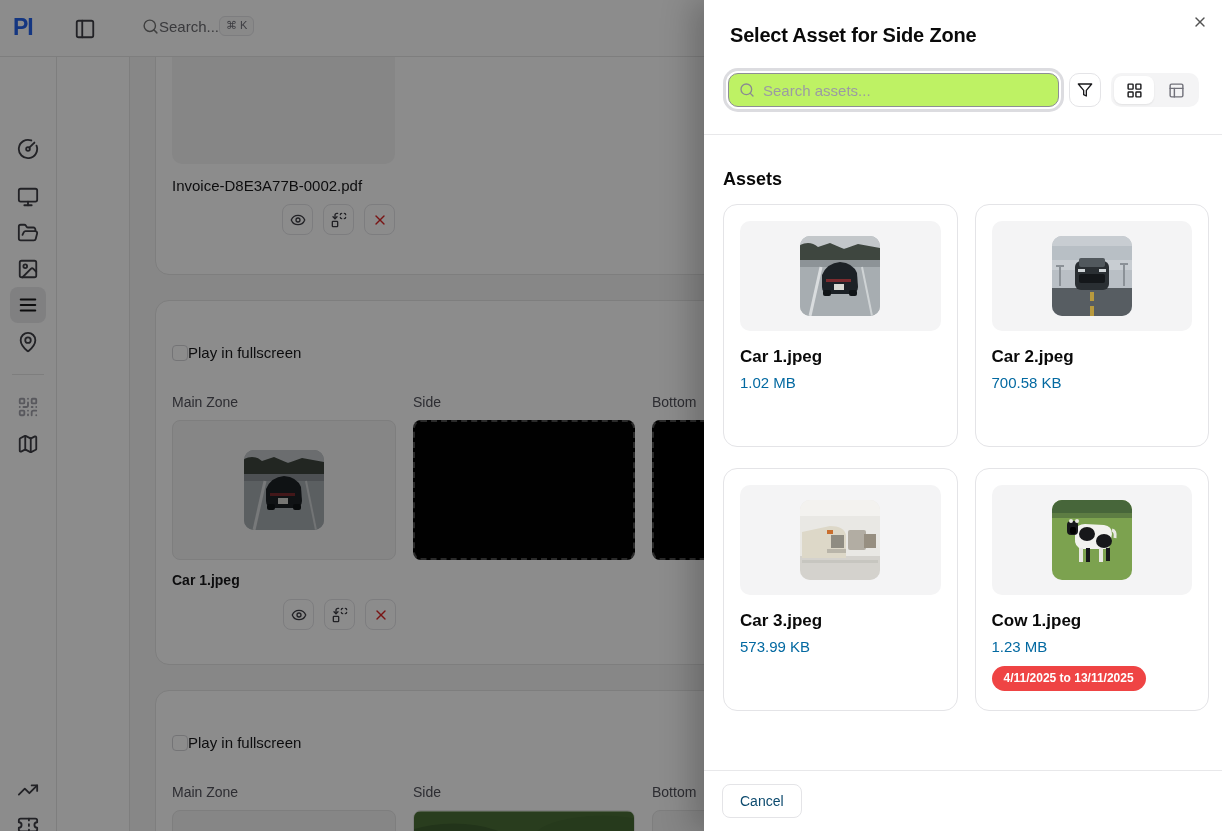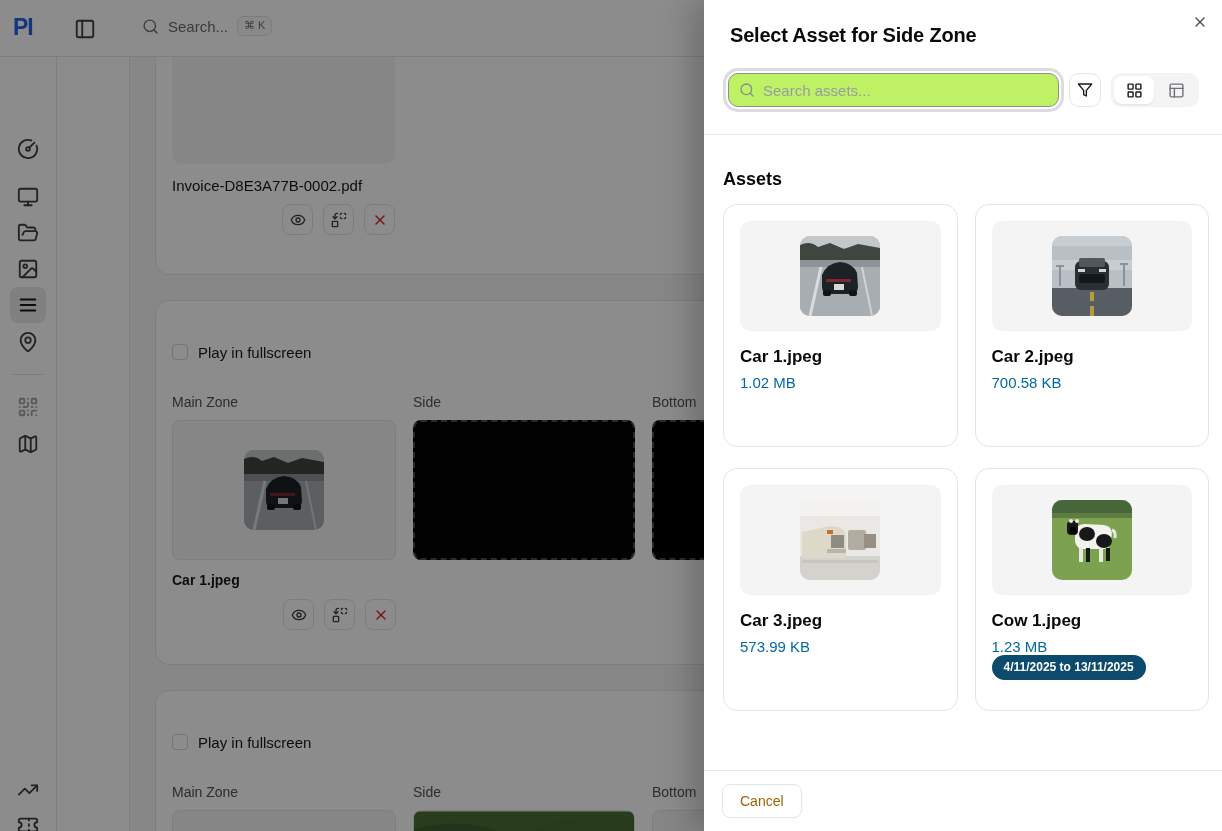--- a/index.html
+++ b/index.html
@@ -5,21 +5,21 @@
   * { margin:0; padding:0; box-sizing:border-box; }
   html,body { width:1222px; height:831px; overflow:hidden; font-family:"Liberation Sans","DejaVu Sans",sans-serif; background:#fff; }
   .stage { position:relative; width:1222px; height:831px; overflow:hidden; }
 
   
   .app { position:absolute; inset:0; background:#fafafa;border-radius:20px; }
   .app-header { position:absolute; top:0; left:0; right:0; height:57px; background:#fff; border-bottom:1px solid #e5e5e5; }
   .logo { position:absolute; left:13px; top:14px; font-size:23px; font-weight:800; letter-spacing:-1px; color:#2563eb; }
   .icon-btn { display:flex; align-items:center; justify-content:center; border:none; background:transparent; color:#3f3f46; cursor:pointer; }
   .panel-toggle { position:absolute; left:72px; top:16px; width:26px; height:26px; border-radius:6px; }
-  .hdr-search { position:absolute; left:142px; top:16px; display:flex; align-items:center; gap:9px; color:#737373; }
+  .hdr-search { position:absolute; left:142px; top:16px; display:flex; align-items:center; color:#737373; }
   .hdr-search .txt { font-size:15px; color:#6b6b70; }
   .kbd { border:1px solid #e4e4e7; background:#fafafa; border-radius:6px; padding:2px 6px 3px; font-size:11px; color:#71717a; }
 
   .rail { position:absolute; left:0; top:57px; bottom:0; width:57px; background:#fff; border-right:1px solid #e5e5e5; }
   .rail-ic { position:absolute; left:50%; transform:translateX(-50%); width:36px; height:36px; display:flex; align-items:center; justify-content:center; border-radius:8px; color:#3f3f46; cursor:pointer; }
   .rail-ic.active { background:#e9e9eb; color:#18181b; }
   .rail-ic.muted { color:#a1a1aa; }
   .rail-div { position:absolute; left:12px; right:12px; height:1px; background:#e5e5e5; }
   .rail-ic svg, .panel-toggle svg { width:22px; height:22px; }
 
@@ -30,21 +30,21 @@
   .card-invoice { margin-top:-68px; height:286px; }
   .preview-box { margin-top:24px; width:223px; height:150px; background:#f4f4f5; border-radius:10px; }
   .file-name { margin-top:13px; font-size:15px; color:#18181b; }
   .act-row { margin-top:10px; width:223px; display:flex; justify-content:flex-end; gap:10px; }
   .act-btn { width:31px; height:31px; border:1px solid #e4e4e7; background:#fff; border-radius:8px; display:flex; align-items:center; justify-content:center; color:#3f3f46; cursor:pointer; }
   .act-btn svg { width:16px; height:16px; }
   .act-btn.danger { color:#dc2626; }
 
   .card-zones { margin-top:25px; height:365px; }
   .card-zones.last { height:300px; }
-  .chk-row { padding-top:43px; display:flex; gap:10px; }
+  .chk-row { padding-top:43px; display:flex; align-items:center; }
   .checkbox { width:16px; height:16px; border:1px solid #d4d4d8; border-radius:4px; background:#fff; }
   .chk-label { font-size:15px; color:#18181b; }
   .zones-row { margin-top:33px; display:flex; gap:17px; }
   .zone-label { font-size:14px; color:#52525b; margin-bottom:10px; }
   .zone-box { height:140px; border-radius:8px; }
   .zone-box.light { background:#f4f4f5; border:1px solid #e5e5e5; display:flex; align-items:center; justify-content:center; overflow:hidden; }
   .zone-box.dark { background:#020202; border:2px dashed #4d4d4d; }
   .zone-box.media { background:#f4f4f5; border:1px solid #e5e5e5; overflow:hidden; display:flex; align-items:flex-start; justify-content:center; }
   .z-main { width:224px; } .z-side { width:222px; } .z-bottom { width:222px; }
   .zone-caption { margin-top:12px; font-size:14px; font-weight:600; color:#18181b; }
@@ -70,23 +70,23 @@
   .seg.active { background:#fff; color:#18181b; box-shadow:0 1px 2px rgba(0,0,0,0.08); }
   .seg svg { width:17px; height:17px; }
   .modal-divider { margin-top:27px; height:1px; background:#e8e8ea; }
   .modal-content { flex:1; overflow:hidden; padding:34px 13px 0 19px; }
   .section-title { font-size:18px; font-weight:700; color:#0a0a0a; }
   .asset-grid { margin-top:14px; display:grid; grid-template-columns:1fr 1fr; gap:21px 17px; }
   .asset-card { background:#fff; border:1px solid #e4e4e7; border-radius:14px; padding:16px 16px 16px; min-height:243px; cursor:pointer; }
   .asset-thumb { height:110px; background:#f4f4f5; border-radius:10px; display:flex; align-items:center; justify-content:center; }
   .asset-name { margin-top:16px; font-size:17px; font-weight:600; color:#0a0a0a; }
   .asset-size { margin-top:7px; font-size:15px; color:#0369a1; }
-  .asset-badge { display:inline-block; background:#0c4a6e; color:#fff; font-size:12px; font-weight:700; border-radius:999px; padding:5px 12px 6px;text-align:center; }
+  .asset-badge { display:inline-block; margin-top:11px; background:#ef4444; color:#fff; font-size:12px; font-weight:700; border-radius:999px; padding:5px 12px 6px;text-align:center; }
   .modal-footer { border-top:1px solid #e8e8ea; height:61px; padding:13px 18px; }
-  .cancel-btn { height:34px; padding:0 17px; background:#fff; border:1px solid #e4e4e7; border-radius:8px; font-size:14px; color:#a16207; font-family:inherit; cursor:pointer; }
+  .cancel-btn { height:34px; padding:0 17px; background:#fff; border:1px solid #e4e4e7; border-radius:8px; font-size:14px; color:#0c4a6e; font-family:inherit; cursor:pointer; }
   svg.lucide { fill:none; stroke:currentColor; stroke-width:2; stroke-linecap:round; stroke-linejoin:round; }
 </style>
 </head>
 <body>
 
 <svg width="0" height="0" style="position:absolute">
   <defs>
     <symbol id="i-eye" viewBox="0 0 24 24">
         <path d="M2.062 12.348a1 1 0 0 1 0-.696 10.75 10.75 0 0 1 19.876 0 1 1 0 0 1 0 .696 10.75 10.75 0 0 1-19.876 0"></path>
         <circle cx="12" cy="12" r="3"></circle>

